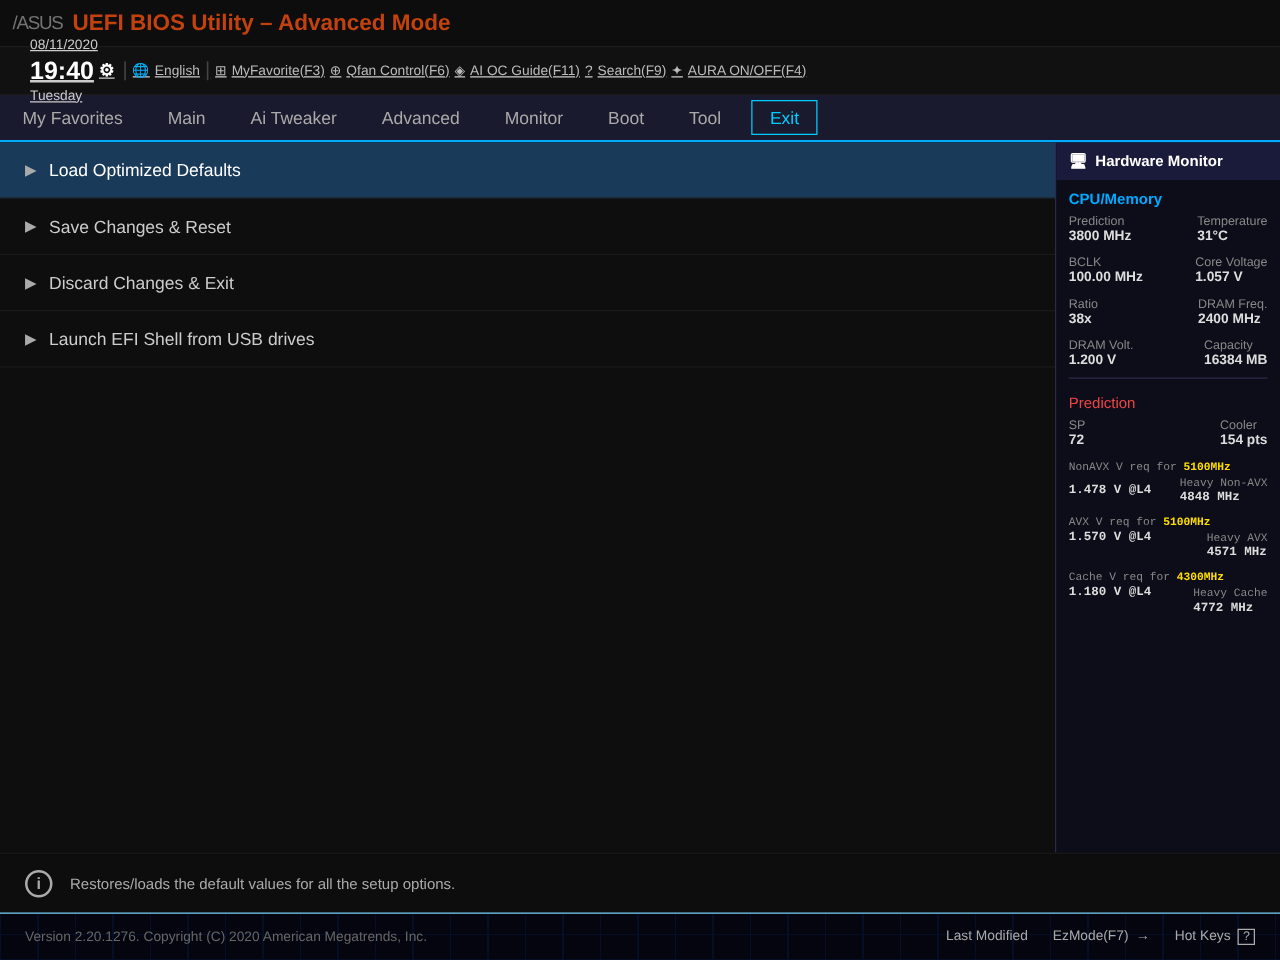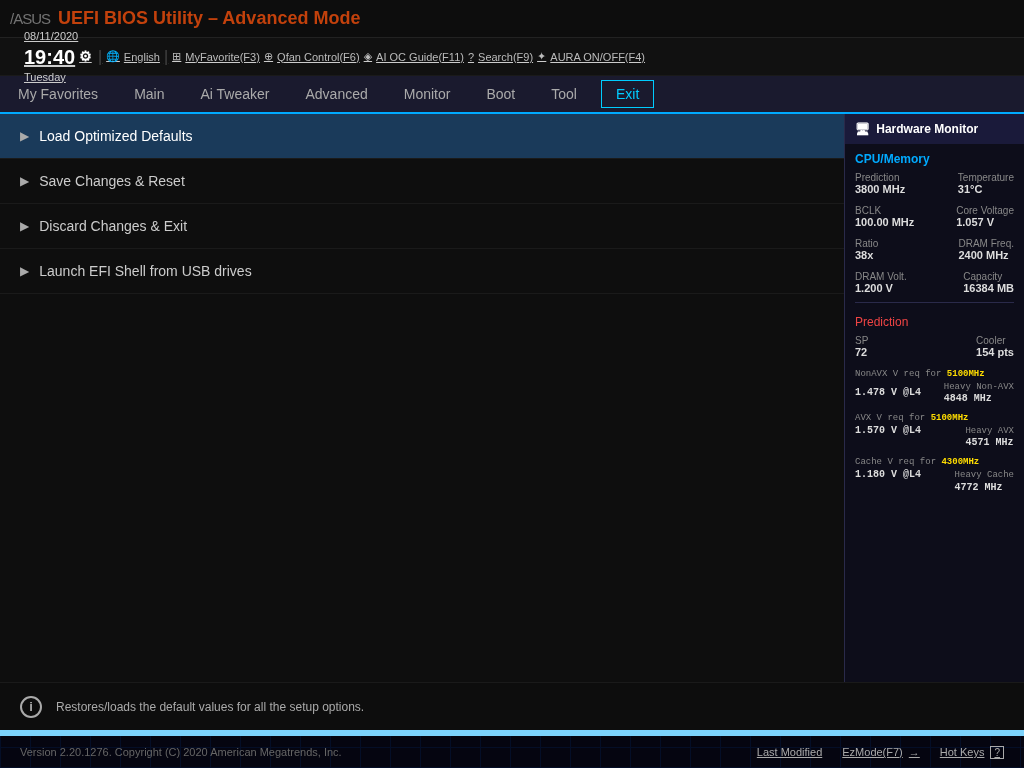--- a/index.html
+++ b/index.html
@@ -195,33 +195,31 @@
     .info-text { color: #aaa; font-size: 12px; text-align: center; }
 
     
     .footer {
       background: #050510;
       height: 38px;
       display: flex;
       align-items: center;
       justify-content: space-between;
       padding: 16px 20px;
-      border-top: 6px solid #7dd3fc;
+      border-top: 1px solid #7dd3fc;
       position: relative;
       overflow: hidden;
     }
     .footer-btn {
       color: #aaa;
       font-size: 11px;
       display: flex;
-      align-items: center;
       gap: 6px;
       cursor: pointer;
       z-index: 1;
-      text-decoration: underline;
     }
     .footer-center {
       color: #666;
       font-size: 11px;
       z-index: 1;
     }
     .footer-right {
       display: flex;
       gap: 20px;
       z-index: 1;

